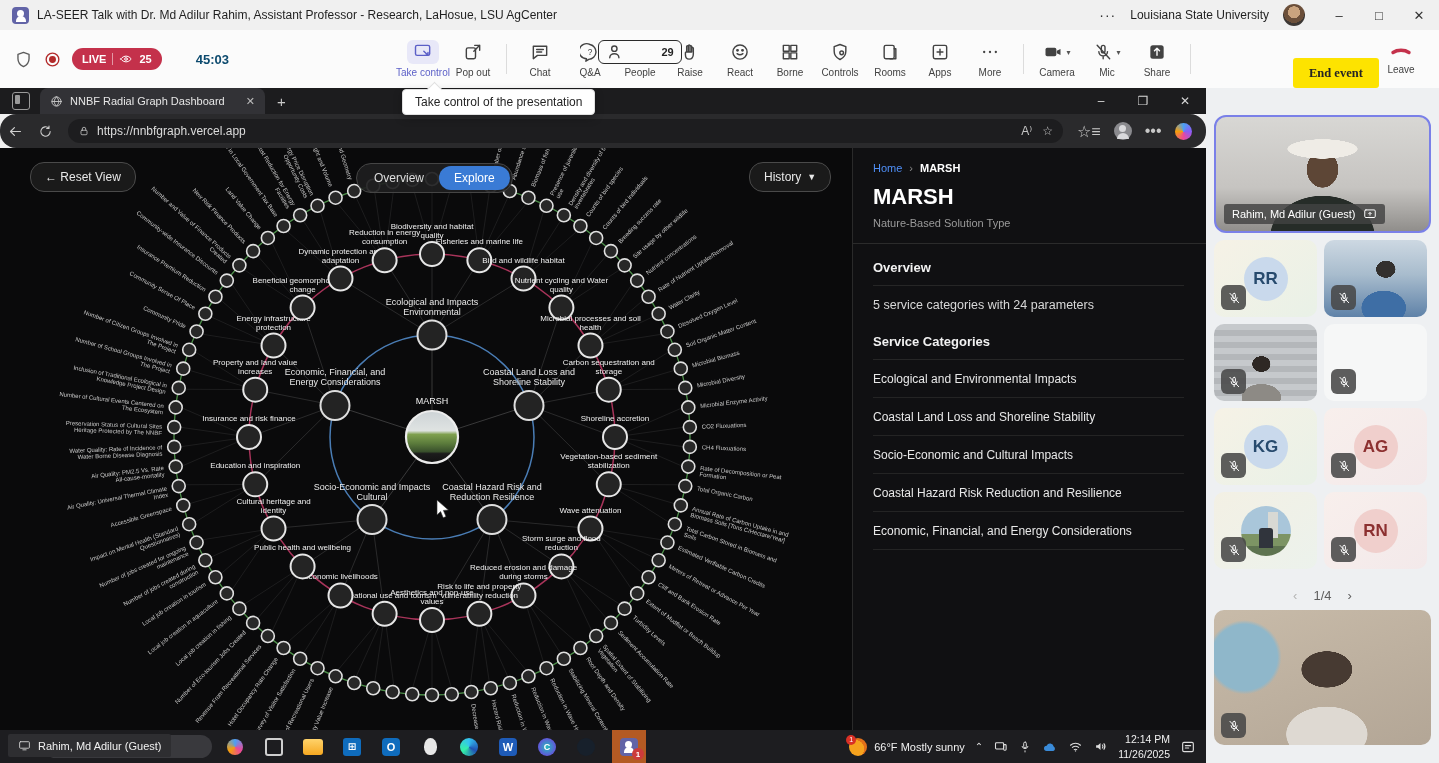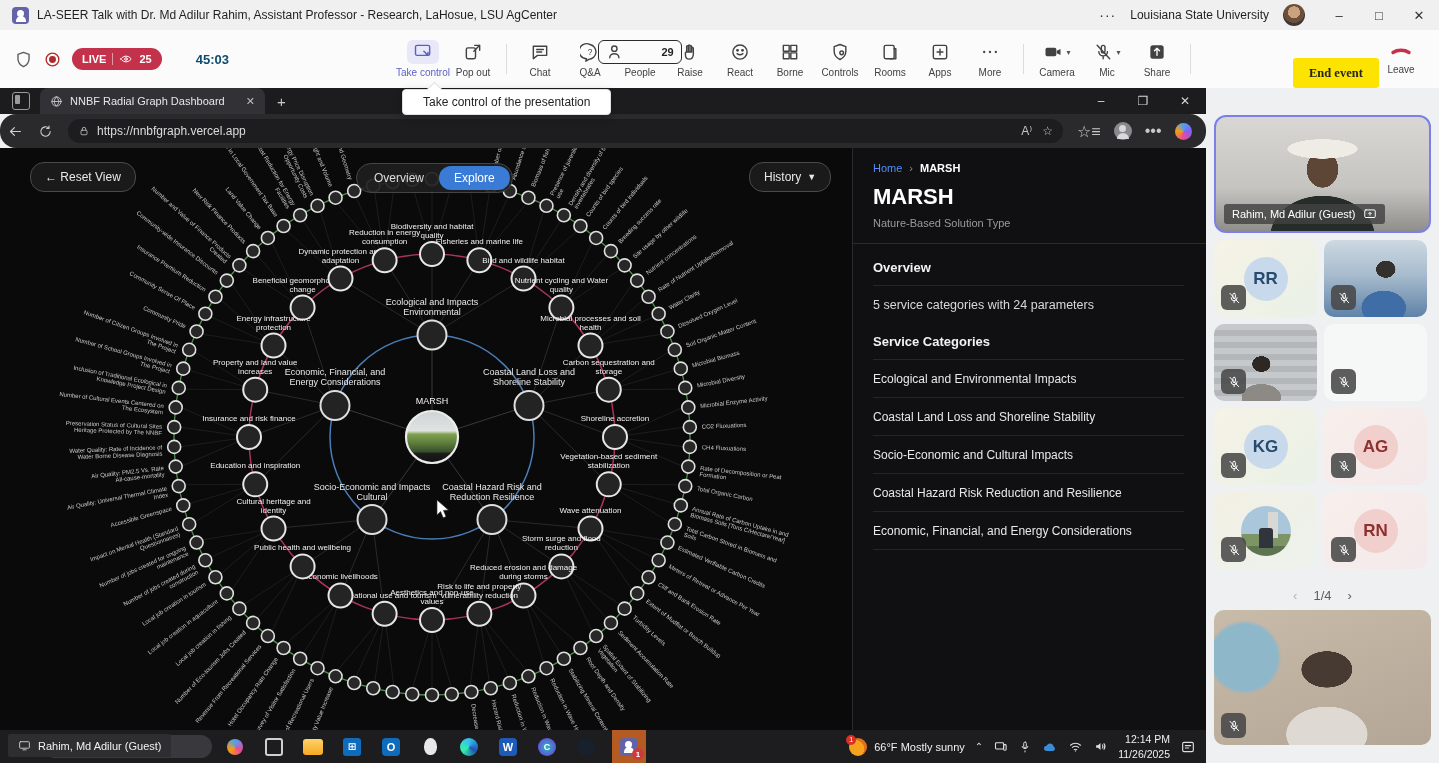--- a/index.html
+++ b/index.html
@@ -33,21 +33,21 @@
   .tb-item .lbl{font-size:10px;white-space:nowrap;}
   .tb-item.active{color:#5b5fc7;}
   .tb-item.active .icbox{background:#e8e8f8;border-radius:6px;padding:2px 6px;}
   .tb-item.boxed .icbox{border:1.5px solid #2b2b2b;border-radius:6px;padding:1px 7px;display:flex;align-items:center;gap:3px;}
   .tb-item .cnt{font-size:11px;font-weight:bold;color:#242424;margin-left:32px;}
   .tb-div{width:1px;height:30px;background:#dcdcdc;margin:0 8px;}
   .chev{margin-left:2px;}
   .end-btn{height:30px;padding:0 16px;background:#fde300;border-radius:3px;border:none;
     font-size:12.5px;font-weight:bold;color:#242424;margin:0 10px 14px 10px;align-self:center;margin-top:14px;}
   .tooltip{position:absolute;left:402px;top:89px;background:#fff;border:1px solid #e0e0e0;border-radius:4px;
-    padding:5px 20px;font-size:12px;color:#242424;box-shadow:0 3px 8px rgba(0,0,0,.25);z-index:60;}
+    padding:5px 12px;font-size:12px;color:#242424;box-shadow:0 3px 8px rgba(0,0,0,.25);z-index:60;}
   .tooltip:before{content:"";position:absolute;left:26px;top:-6px;width:10px;height:10px;background:#fff;
     transform:rotate(45deg);border-left:1px solid #e0e0e0;border-top:1px solid #e0e0e0;}
   
   .tabbar{position:absolute;left:0;top:88px;width:1206px;height:26px;background:#1c1c1e;display:flex;align-items:center;}
   .tab-actions{width:16px;height:16px;border:1.5px solid #9a9a9a;border-radius:3px;margin:0 10px 0 12px;position:relative;}
   .tab-actions:before{content:"";position:absolute;left:1.5px;top:1.5px;width:5px;height:9px;background:#9a9a9a;border-radius:1px;}
   .tab{display:flex;align-items:center;gap:7px;background:#323236;height:26px;border-radius:8px 8px 0 0;
     padding:0 10px;color:#e6e6e6;font-size:11px;max-width:230px;}
   .tab .x{color:#bbb;font-size:11px;margin-left:14px;}
   .newtab{color:#c9c9c9;font-size:15px;margin-left:12px;}

